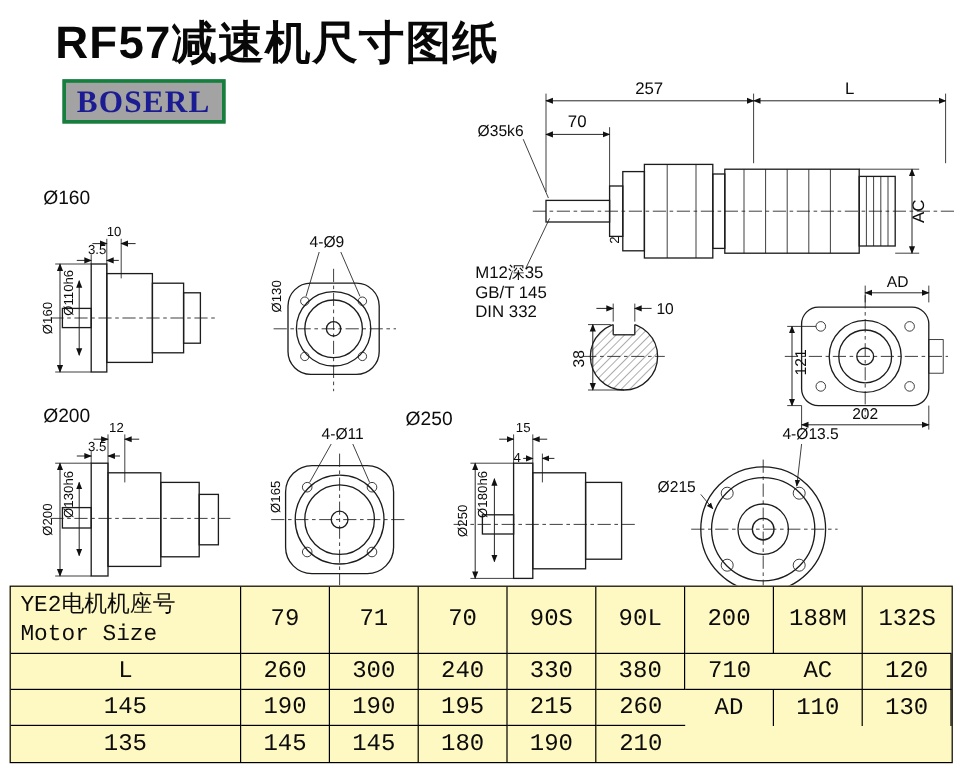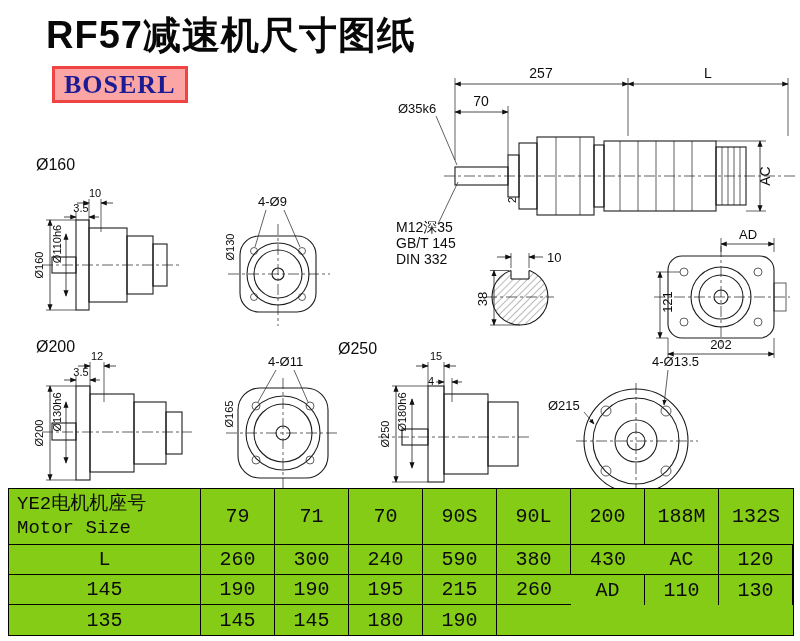--- a/index.html
+++ b/index.html
@@ -2,39 +2,39 @@
 <html><head>
 <meta charset="utf-8">
 <title>Drawing Sheet</title>
 <style>
   * { margin:0; padding:0; box-sizing:border-box; }
   html,body { background:#ffffff; }
   body { width:800px; height:641px; font-family:"Liberation Sans","DejaVu Sans",sans-serif; color:#0c0c0c; }
   #sheet { position:relative; width:800px; height:641px; background:#fff; overflow:hidden; }
 
   .title { position:absolute; left:46px; top:10px; font-size:38px; font-weight:700; letter-spacing:1px; color:#080808; }
-  .logo  { position:absolute; left:52px; top:66px; height:37px; border:3px solid #ef4444; padding:0 9px; display:flex; align-items:center; background:#fca5a5; }
+  .logo  { position:absolute; left:52px; top:66px; height:37px; border:3px solid #15803d; padding:0 9px; display:flex; align-items:center; background:#a3a3a3; }
   .logo span { font-family:"Liberation Serif","DejaVu Serif",serif; font-size:26px; font-weight:700; color:#1b1b94; letter-spacing:1px; }
 
   svg.draw { position:absolute; left:0; top:0; }
   .o  { fill:none; stroke:#1c1c1c; stroke-width:1.1; }
   .t  { fill:none; stroke:#1c1c1c; stroke-width:0.7; }
   .e  { fill:none; stroke:#1c1c1c; stroke-width:0.7; }
   .d  { fill:none; stroke:#1c1c1c; stroke-width:0.8; }
   .cl { fill:none; stroke:#1c1c1c; stroke-width:0.7; stroke-dasharray:11 3 3 3; }
   svg text { font-family:"Liberation Sans","DejaVu Sans",sans-serif; fill:#0c0c0c; }
   .dt   { font-size:13px; }
   .dt-s { font-size:11px; }
   .dt-l { font-size:14px; }
   .lbl  { font-size:16px; }
   .mid  { text-anchor:middle; }
 
   .tbl { position:absolute; left:8px; top:488px; width:786px; border:1px solid #000;
          display:grid; grid-template-columns:192px repeat(8,1fr);
-         font-family:"Liberation Mono","DejaVu Sans Mono",monospace; font-size:20px; background:#84cc16; }
+         font-family:"Liberation Mono","DejaVu Sans Mono",monospace; font-size:20px; background:#fef9c3; }
   .tc  { border-right:1px solid #000; border-bottom:1px solid #000; height:30px;
          display:flex; align-items:center; justify-content:center; }
   .tc.hd { height:56px; }
   .tc.labL { justify-content:flex-start; padding-left:8px; }
   .tc.lc { border-right:none;text-align:right; }
   .tc.lr { border-bottom:none; }
   .hd2 div { line-height:1.25; font-size:19px; }
 </style>
 </head>
 <body>
@@ -359,36 +359,37 @@
     <div class="tc hd">90S</div>
     <div class="tc hd">90L</div>
     <div class="tc hd">200</div>
     <div class="tc hd">188M</div>
     <div class="tc hd lc">132S</div>
 
     <div class="tc">L</div>
     <div class="tc">260</div>
     <div class="tc">300</div>
     <div class="tc">240</div>
-    <div class="tc">590</div>
+    <div class="tc">330</div>
     <div class="tc">380</div>
-    <div class="tc lc">430</div>
+    <div class="tc lc">710</div>
 
     <div class="tc">AC</div>
     <div class="tc">120</div>
     <div class="tc">145</div>
     <div class="tc">190</div>
     <div class="tc">190</div>
     <div class="tc">195</div>
     <div class="tc">215</div>
     <div class="tc lc">260</div>
 
     <div class="tc lr">AD</div>
     <div class="tc lr">110</div>
     <div class="tc lr">130</div>
     <div class="tc lr">135</div>
     <div class="tc lr">145</div>
     <div class="tc lr">145</div>
     <div class="tc lr">180</div>
     <div class="tc lr">190</div>
+    <div class="tc lc lr">210</div>
   </div>
 
 </div>
 
 </body></html>

